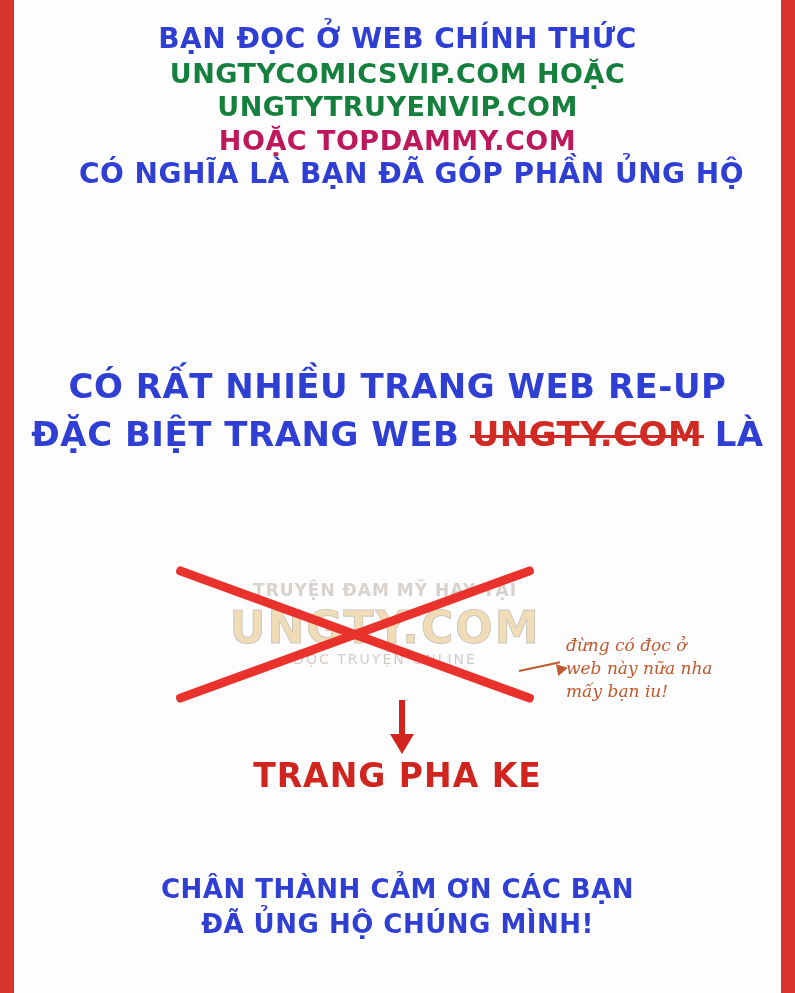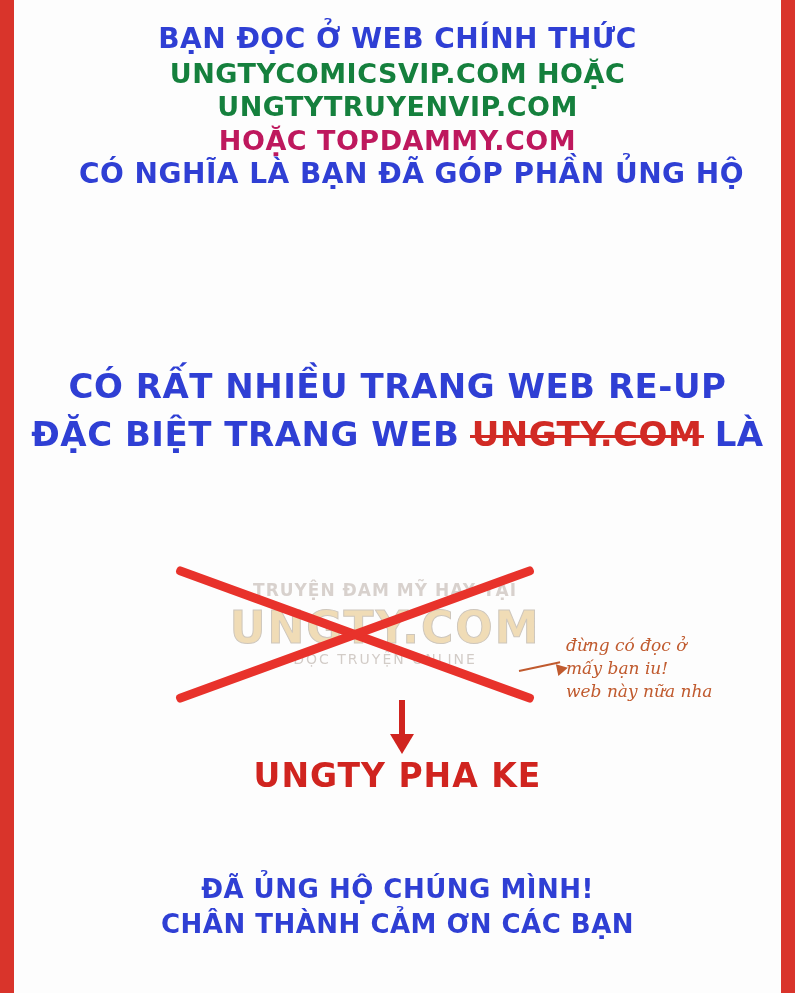--- a/index.html
+++ b/index.html
@@ -286,30 +286,30 @@
       <div class="bar b"></div>
     </div>
 
     <div class="note-arrow">
       <div class="shaft"></div>
       <div class="head"></div>
     </div>
 
     <div class="note">
       <div>đừng có đọc ở</div>
+      <div>web này nữa nha</div>
       <div>mấy bạn iu!</div>
-      <div>web này nữa nha</div>
     </div>
 
     <div class="down-arrow">
       <div class="shaft"></div>
       <div class="head"></div>
     </div>
 
-    <div class="logo-fake-label">UNGTY PHA KE</div>
+    <div class="logo-fake-label">TRANG PHA KE</div>
 
     <div class="blk thanks">
+      <div>CHÂN THÀNH CẢM ƠN CÁC BẠN</div>
       <div>ĐÃ ỦNG HỘ CHÚNG MÌNH!</div>
-      <div>CHÂN THÀNH CẢM ƠN CÁC BẠN</div>
     </div>
 
   </div>
 </div>
 
 </body></html>

